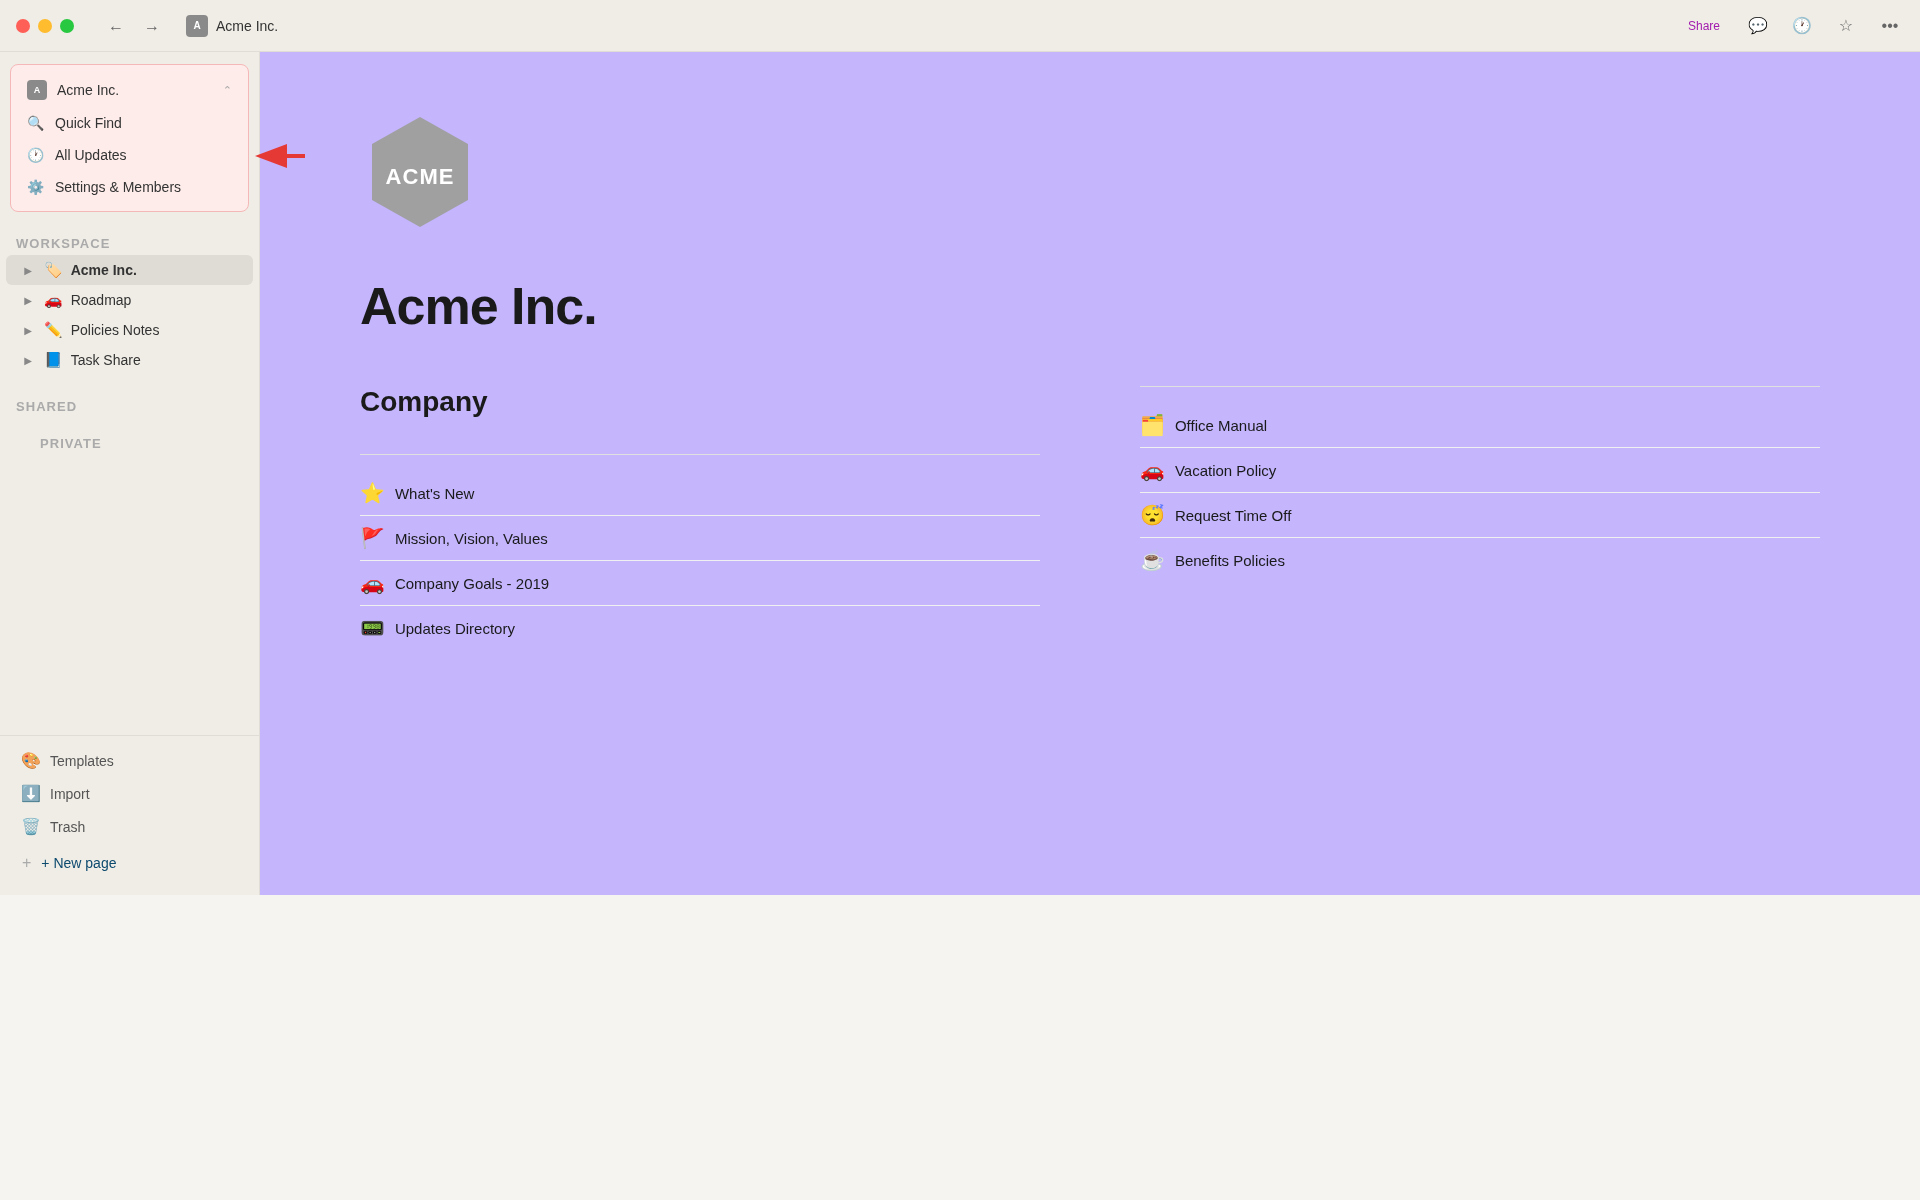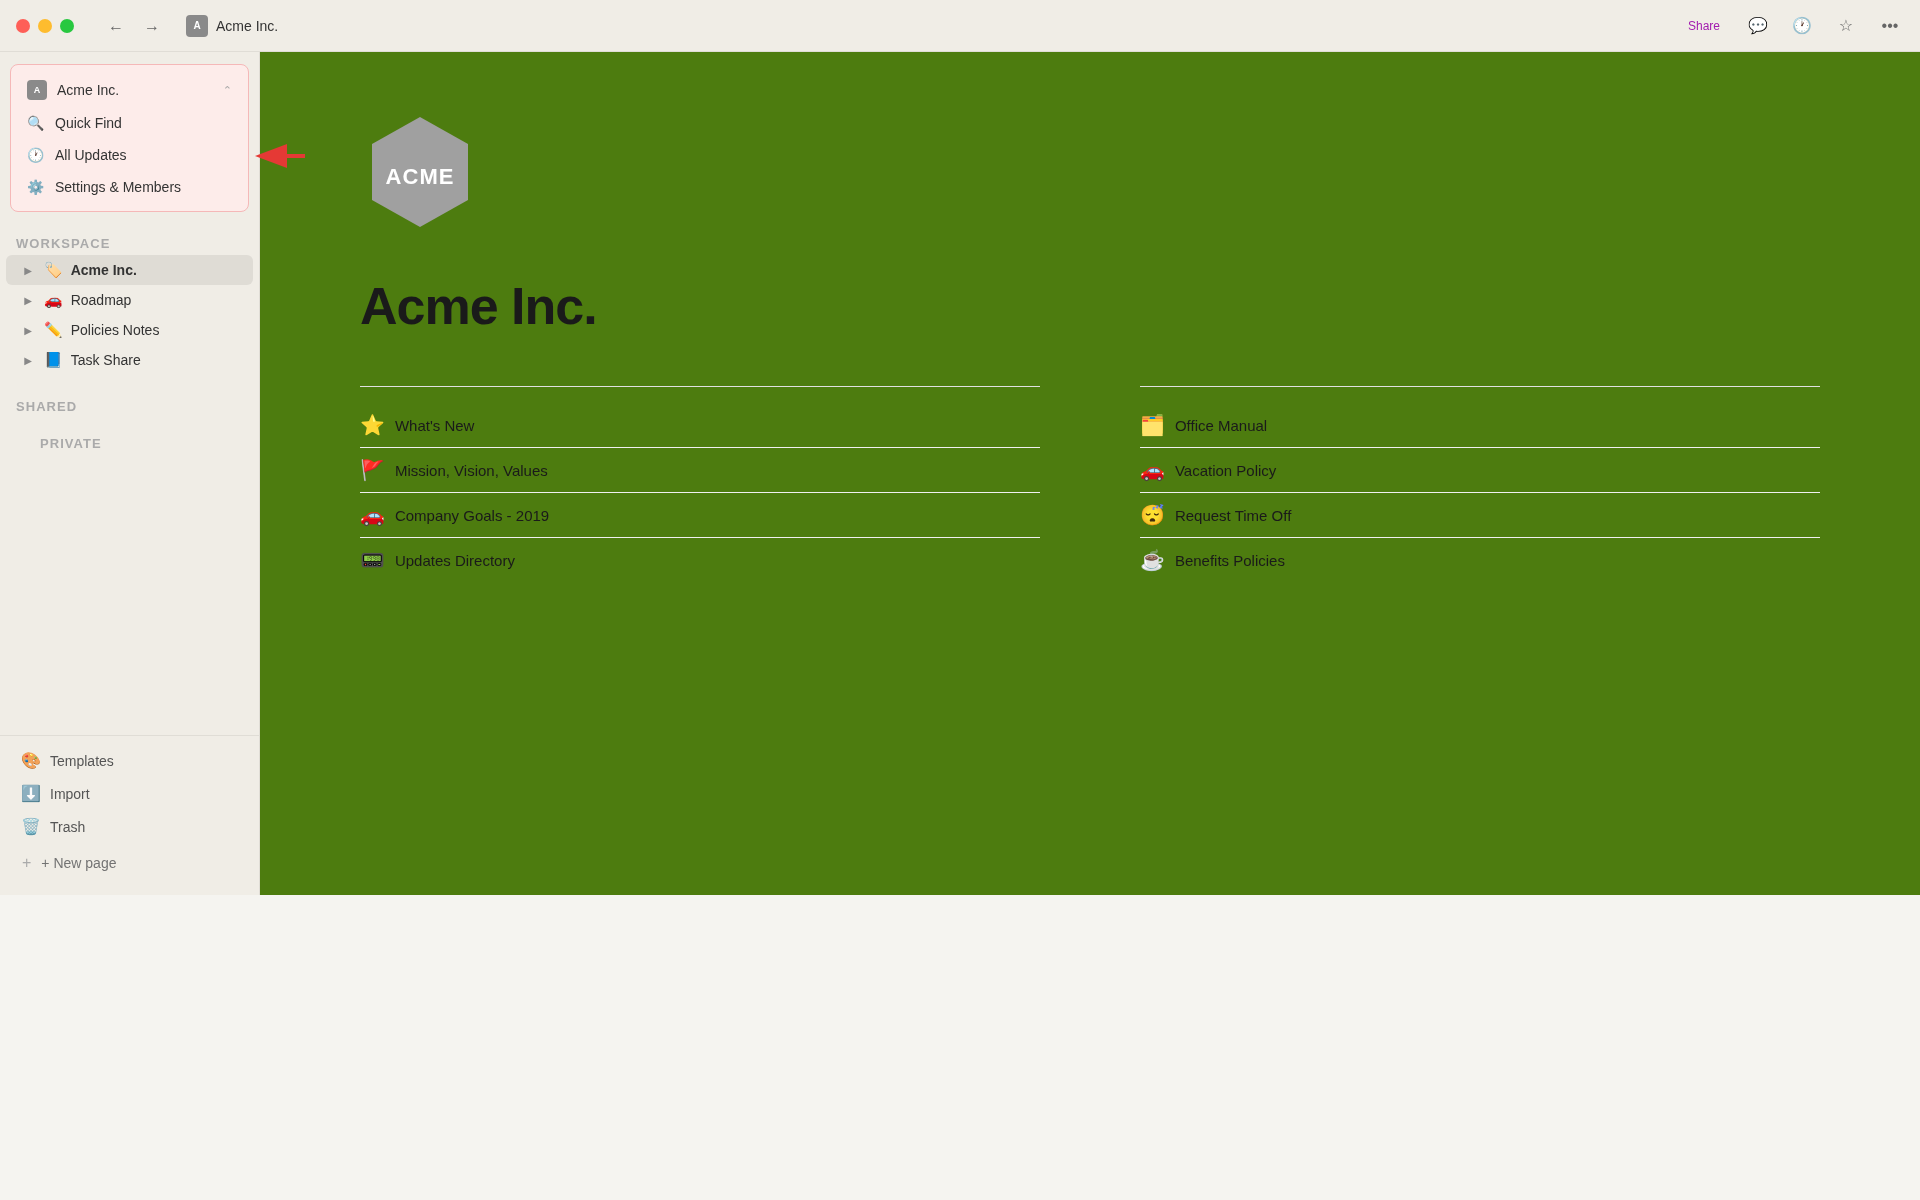--- a/index.html
+++ b/index.html
@@ -219,21 +219,21 @@
       cursor: pointer;
       font-size: 14px;
       color: #888;
       border-radius: 6px;
       margin: 4px 6px 0 6px;
     }
 
     
     .content {
       flex: 1;
-      background: #4d7c0f;
+      background: #c4b5fd;
       overflow-y: auto;
       padding: 60px 100px;
     }
 
     .page-logo {
       margin-bottom: 40px;
     }
 
     .acme-logo-svg {
       width: 120px;
@@ -382,21 +382,21 @@
         <div class="sidebar-bottom-item">
           <div class="sidebar-bottom-icon">⬇️</div>
           <span>Import</span>
         </div>
         <div class="sidebar-bottom-item">
           <div class="sidebar-bottom-icon">🗑️</div>
           <span>Trash</span>
         </div>
         <div class="new-page-btn">
           <span style="font-size:16px;color:#aaa;">+</span>
-          <span style="color:#737373;">+ New page</span>
+          <span style="color:#0c4a6e;">+ New page</span>
         </div>
       </div>
     </div>
 
     <div style="position: absolute; left: 255px; top: 138px; z-index: 100; display: flex; align-items: center;">
       <svg width="60" height="36" viewBox="0 0 60 36">
         <defs>
           <marker id="arrowhead" markerWidth="8" markerHeight="6" refX="6" refY="3" orient="auto">
             <polygon points="0 0, 8 3, 0 6" fill="#e53935"></polygon>
           </marker>
@@ -412,20 +412,21 @@
           <polygon points="60,5 108,32 108,88 60,115 12,88 12,32" fill="#a0a0a0"></polygon>
           <text x="60" y="72" text-anchor="middle" font-family="-apple-system, sans-serif" font-size="22" font-weight="800" fill="white" letter-spacing="1">ACME</text>
         </svg>
       </div>
 
       <h1 class="page-title">Acme Inc.</h1>
 
       <div class="content-columns">
 
         <div class="content-column">
+          <h2 class="column-title">Company</h2>
           <hr class="column-divider">
           <div class="page-link">
             <span class="page-link-emoji">⭐</span>
             <span class="page-link-text">What's New</span>
           </div>
           <div class="page-link">
             <span class="page-link-emoji">🚩</span>
             <span class="page-link-text">Mission, Vision, Values</span>
           </div>
           <div class="page-link">

